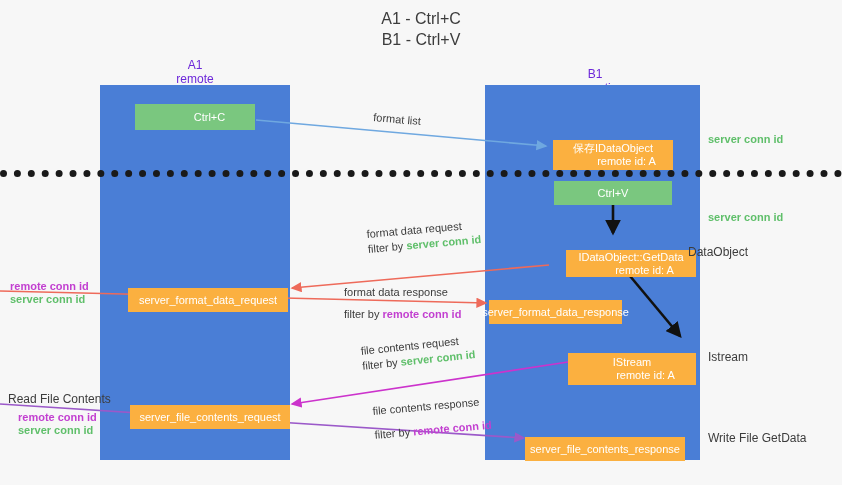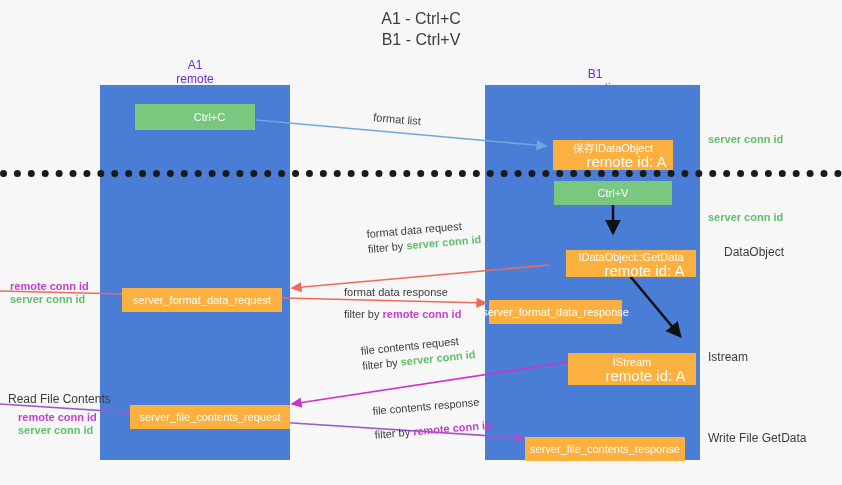--- a/index.html
+++ b/index.html
@@ -46,21 +46,21 @@
     box-sizing:border-box;
     display:flex;flex-direction:column;
     align-items:center;justify-content:center;
     color:#ffffff;
     font-size:11px;line-height:13px;
     text-align:center;
     padding:2px 4px;
   }
   .node.orange{background:#fbb040;margin-top:12px;}
   .node.green{background:#7ac77f;}
-  .node .l2{font-size:15px;line-height:13px;padding-left:27px;}
+  .node .l2{font-size:11px;line-height:13px;padding-left:27px;}
 
   
   .ann{position:absolute;font-size:11px;line-height:14px;}
   .ann.green{color:#5fbf6a;font-weight:bold;}
   .ann.purple{color:#c23fd0;font-weight:bold;}
   .ann.plain{color:#3c3c3c;}
 
   
   .elabel{
     position:absolute;
@@ -147,21 +147,21 @@
 
   <div class="node green" style="left:554px;top:181px;width:118px;height:24px;">
     <div>Ctrl+V</div>
   </div>
 
   <div class="node orange" style="left:566px;top:238px;width:130px;height:27px;">
     <div>IDataObject::GetData</div>
     <div class="l2">remote id: A</div>
   </div>
 
-  <div class="node orange" style="left:122px;top:276px;width:160px;height:24px;">
+  <div class="node orange" style="left:128px;top:276px;width:160px;height:24px;">
     <div>server_format_data_request</div>
   </div>
 
   <div class="node orange" style="left:489px;top:288px;width:133px;height:24px;">
     <div>server_format_data_response</div>
   </div>
 
   <div class="node orange" style="left:568px;top:341px;width:128px;height:32px;">
     <div>IStream</div>
     <div class="l2">remote id: A</div>
@@ -202,21 +202,21 @@
 
   <div class="elabel" style="left:372px;top:404px;transform:rotate(-5deg);">
     <div><span>file contents response</span></div>
     <div style="margin-top:9px;">
       <span>filter by </span><span class="hl-purple">remote conn id</span>
     </div>
   </div>
 
   <div class="ann green" style="left:708px;top:132px;">server conn id</div>
   <div class="ann green" style="left:708px;top:210px;">server conn id</div>
-  <div class="ann plain" style="left:724px;top:245px;font-size:12px;">DataObject</div>
+  <div class="ann plain" style="left:688px;top:245px;font-size:12px;">DataObject</div>
   <div class="ann plain" style="left:708px;top:350px;font-size:12px;">Istream</div>
   <div class="ann plain" style="left:708px;top:431px;font-size:12px;">Write File GetData</div>
 
   <div class="ann purple" style="left:10px;top:279px;">remote conn id</div>
   <div class="ann green" style="left:10px;top:292px;">server conn id</div>
 
   <div class="ann plain" style="left:8px;top:392px;font-size:12px;">Read File Contents</div>
   <div class="ann purple" style="left:18px;top:410px;">remote conn id</div>
   <div class="ann green" style="left:18px;top:423px;">server conn id</div>
 

